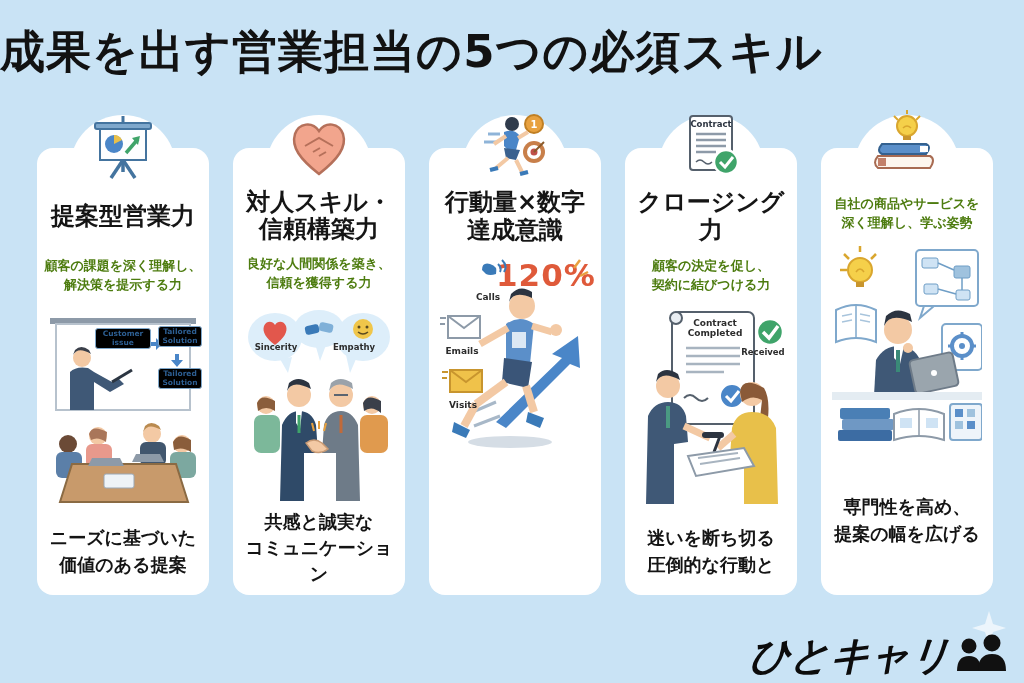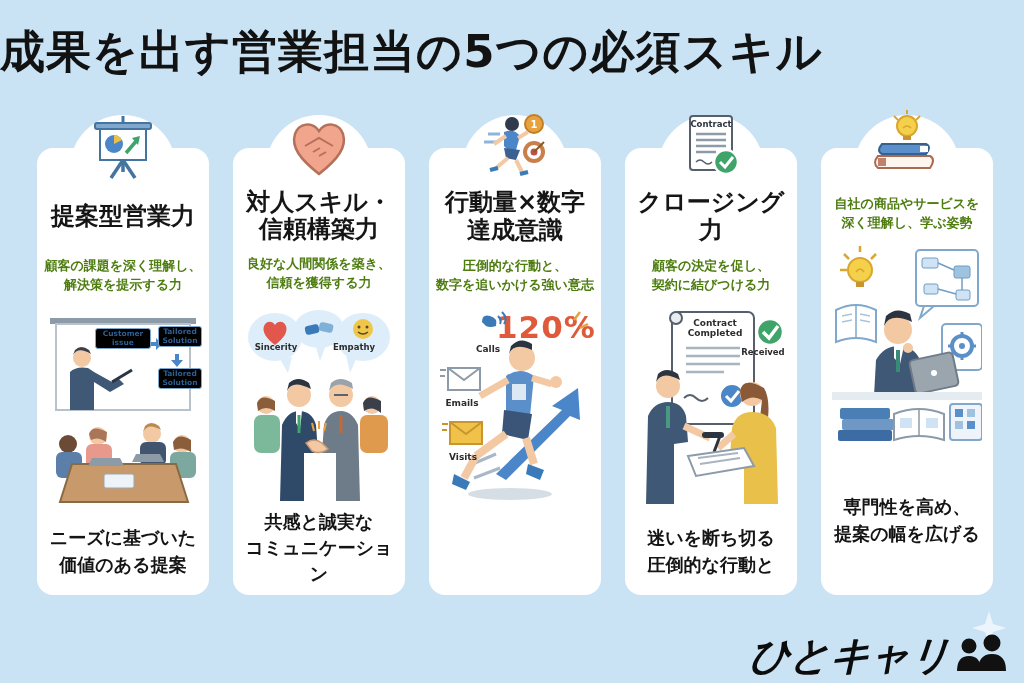--- a/index.html
+++ b/index.html
@@ -205,22 +205,20 @@
           <line x1="30" y1="26" x2="18" y2="34" stroke="#f3c9a4" stroke-width="4"></line>
           <line x1="42" y1="28" x2="52" y2="22" stroke="#f3c9a4" stroke-width="4"></line>
           <line x1="32" y1="48" x2="20" y2="58" stroke="#f3c9a4" stroke-width="4"></line>
           <line x1="40" y1="50" x2="46" y2="62" stroke="#f3c9a4" stroke-width="4"></line>
           <line x1="14" y1="60" x2="22" y2="58" stroke="#3a7ab8" stroke-width="4"></line>
           <line x1="44" y1="64" x2="52" y2="62" stroke="#3a7ab8" stroke-width="4"></line>
         </svg>
       </div>
       <h2 class="card-title">行動量×数字
 達成意識</h2>
-      <p class="card-sub">圧倒的な行動と、
-数字を追いかける強い意志</p>
       <div class="illus">
         <span class="lbl lbl-percent" style="left:56px;top:4px;">120%</span>
         <span class="lbl lbl-plain" style="left:30px;top:38px;width:36px;">Calls</span>
         <span class="lbl lbl-plain" style="left:2px;top:92px;width:40px;">Emails</span>
         <span class="lbl lbl-plain" style="left:4px;top:146px;width:38px;">Visits</span>
         <svg width="150" height="210" viewBox="0 0 150 210">
           <path d="M42,16 Q42,8 50,10 Q58,12 56,20 Q50,22 46,20 Z" fill="#3a7ab8"></path>
           <path d="M58,10 Q62,14 60,18 M62,6 Q68,12 64,18" fill="none" stroke="#3a7ab8" stroke-width="2"></path>
           <rect x="8" y="62" width="32" height="22" fill="#ffffff" stroke="#8d9aa8" stroke-width="2"></rect>
           <path d="M8,62 L24,74 L40,62" fill="none" stroke="#8d9aa8" stroke-width="2"></path>

